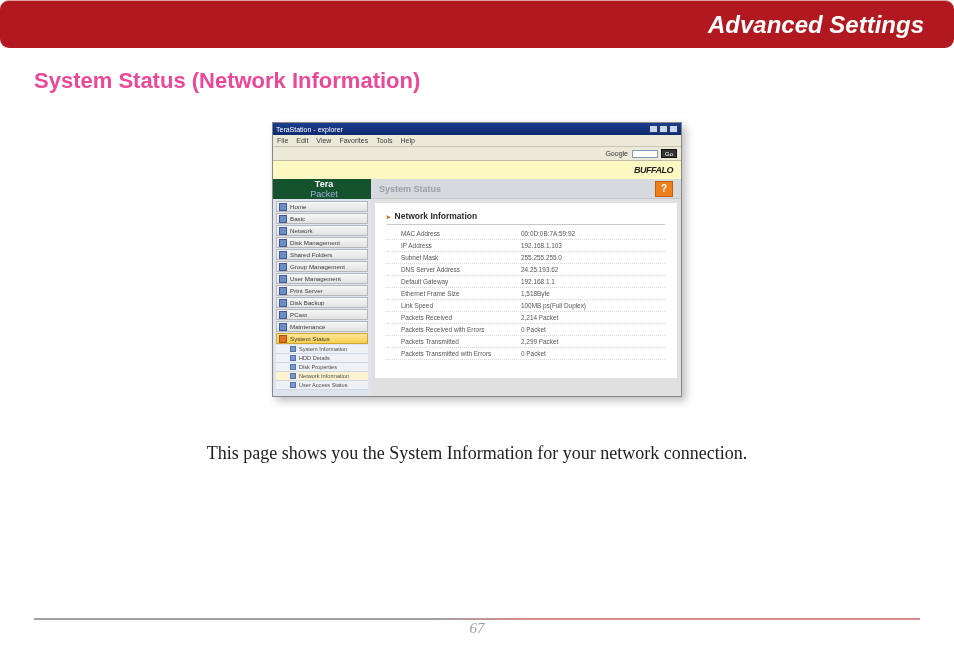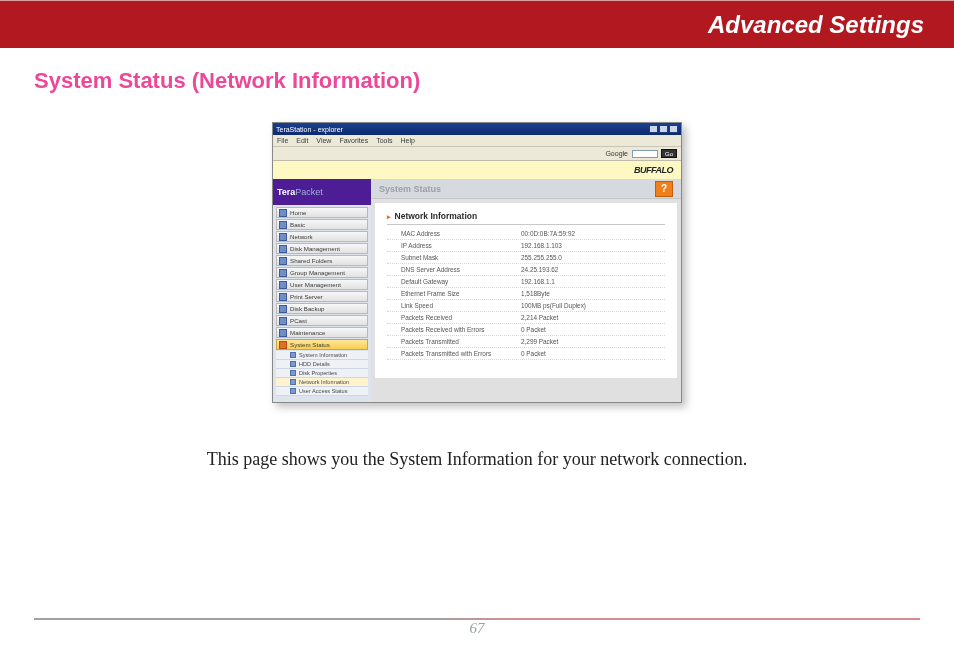--- a/index.html
+++ b/index.html
@@ -1,18 +1,18 @@
 <!DOCTYPE html>
 <html><head>
 <meta charset="utf-8">
 <style>
 * { margin: 0; padding: 0; box-sizing: border-box; }
 body { font-family: Arial, sans-serif; width: 954px; height: 661px; background: #fff; position: relative; }
 
-.red-band { background: #b1181f; height: 48px; display: flex; align-items: center; justify-content: flex-end; padding-right: 30px; border-top: 1px solid #d8a0a3; }
+.red-band { background: #b1181f; height: 48px; display: flex; align-items: center; justify-content: flex-end; padding-right: 30px; border-top: 1px solid #d8a0a3; border-radius: 9px; }
 .red-band-title { color: #fff; font-style: italic; font-weight: bold; font-size: 24px; font-family: "Century Gothic", Arial, sans-serif; }
 
 .section-title { color: #ec4899; font-family: "Century Gothic", Arial, sans-serif; font-weight: bold; font-size: 22px; margin: 20px 0 28px 34px; }
 
 .screenshot-wrap { display: flex; justify-content: center; }
 .screenshot { width: 410px; border: 1px solid #888; box-shadow: 4px 4px 8px rgba(0,0,0,.25); background: #eee; font-size: 7px; color: #333; }
 
 .titlebar { background: linear-gradient(#1b3f8f,#0d2a6e); color: #fff; height: 12px; display: flex; align-items: center; justify-content: space-between; padding: 0 3px; font-size: 7px; }
 .titlebar .winbtns { display: flex; gap: 1px; }
 .titlebar .winbtn { width: 9px; height: 8px; background: #cdd6e8; border: 1px solid #203a7a; }
@@ -25,21 +25,21 @@
 .searchlabel { font-size: 7px; margin-right: 4px; color: #333; }
 .gofield { width: 26px; height: 8px; background: #fff; border: 1px solid #7f9db9; display: inline-block; }
 .gobtn { width: 16px; height: 9px; background: #333; color: #fff; font-size: 6px; display: inline-flex; align-items: center; justify-content: center; margin-left: 3px; border: 1px solid #111; }
 
 .brandrow { background: #fef9c3; height: 18px; display: flex; align-items: center; justify-content: flex-end; padding-right: 8px; }
 .brandlogo { font-family: Arial, sans-serif; font-weight: bold; font-style: italic; font-size: 9px; color: #222; letter-spacing: -0.5px; }
 
 .appbody { display: flex; background: #dcdcdc; }
 
 .leftcol { width: 98px; display: flex; flex-direction: column; }
-.terabox { background: #4c1d95; color: #fff; height: 26px; display: flex; align-items: center; padding-left: 4px; font-size: 9px; font-weight: bold; }
+.terabox { background: #14532d; color: #fff; height: 20px; display: flex; align-items: center; padding-left: 4px; font-size: 9px; font-weight: bold; flex-direction: column; }
 .terabox .light { color: #9fb1db; font-weight: normal; }
 .navitems { background: #dde4ee; padding: 2px 3px 6px 3px; }
 .navitem { background: linear-gradient(#f7f7f7,#e2e2e2); border: 1px solid #b8b8b8; height: 11px; margin-bottom: 1px; display: flex; align-items: center; padding-left: 2px; font-size: 6.2px; color: #3b3b3b; }
 .navitem .nicon { width: 8px; height: 8px; background: #6f8ec5; border: 1px solid #3e5a9a; margin-right: 3px; }
 .navitem .btxt { display: inline-block; }
 .navitem.selected { background: linear-gradient(#ffe69a,#f7cf4e); border-color: #cba934; }
 .navitem.selected .nicon { background: #e07028; border-color: #b24f12; }
 .subitem { background: #eef1f6; border-bottom: 1px solid #cfd7e3; height: 9px; display: flex; align-items: center; padding-left: 14px; font-size: 5.6px; color: #4a4a4a; }
 .subitem .subicon { width: 6px; height: 6px; background: #7b99cf; border: 1px solid #516fa8; margin-right: 3px; }
 .subitem.active { background: #fff2cf; }

